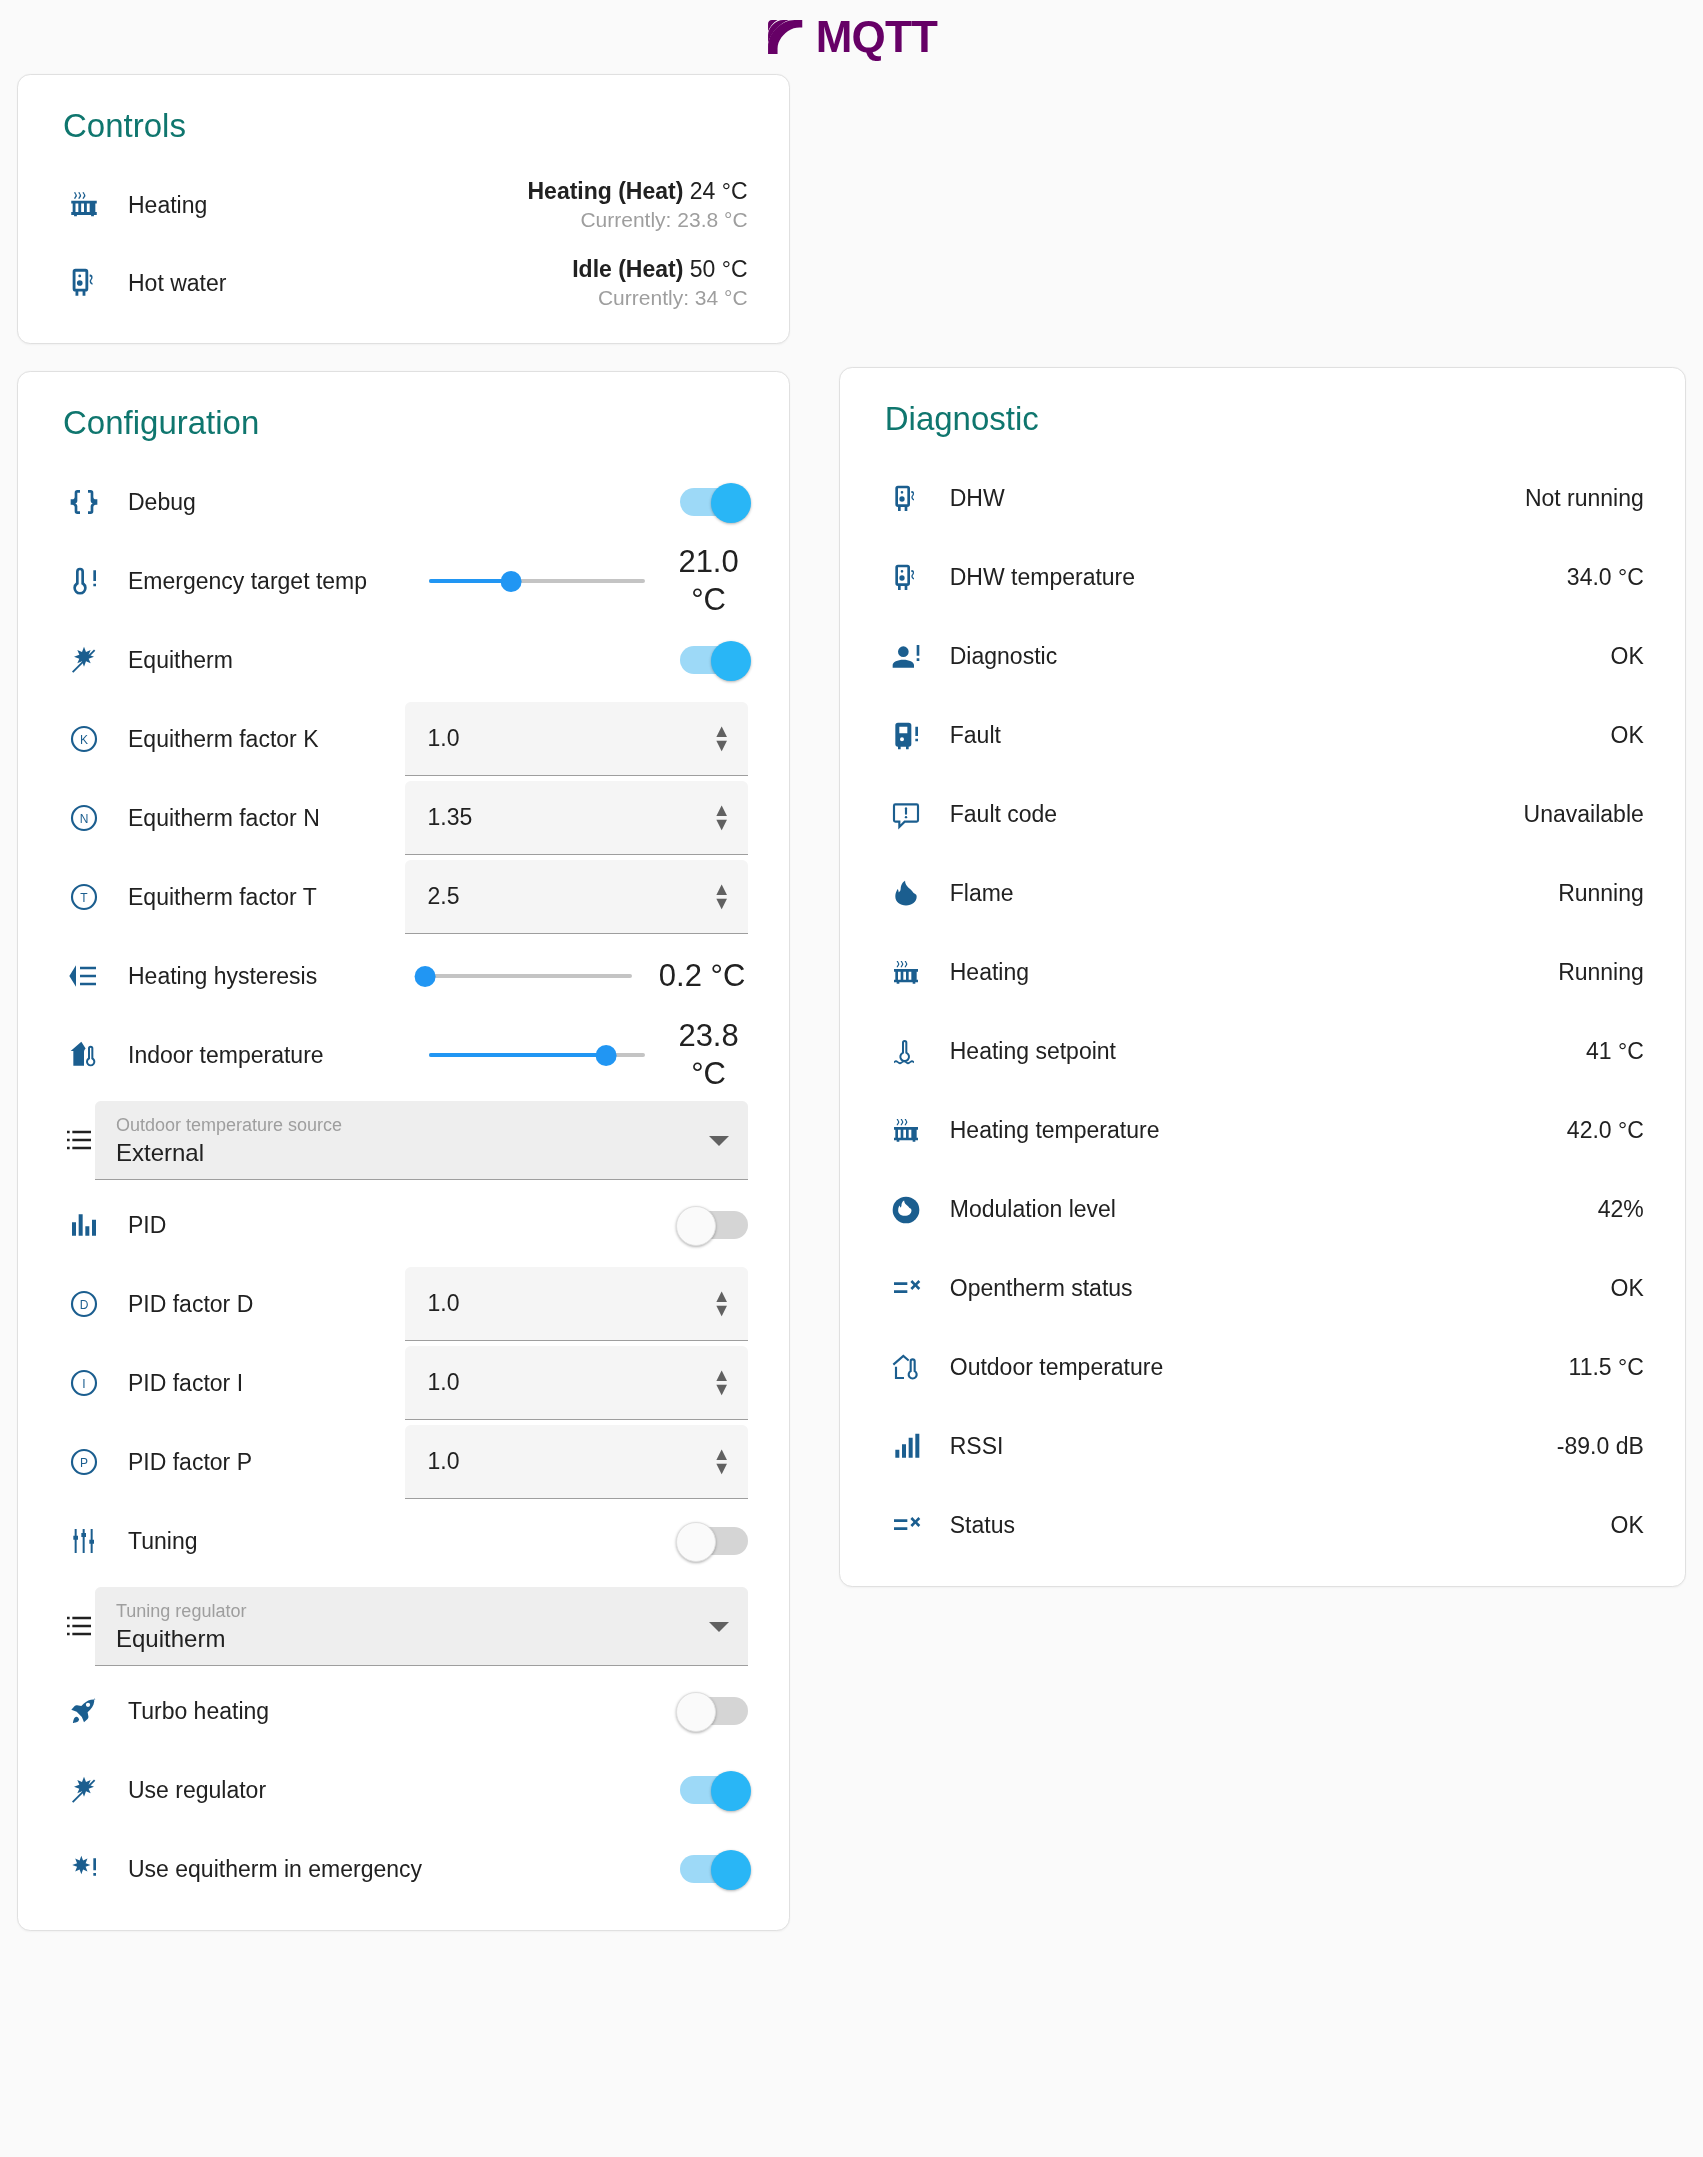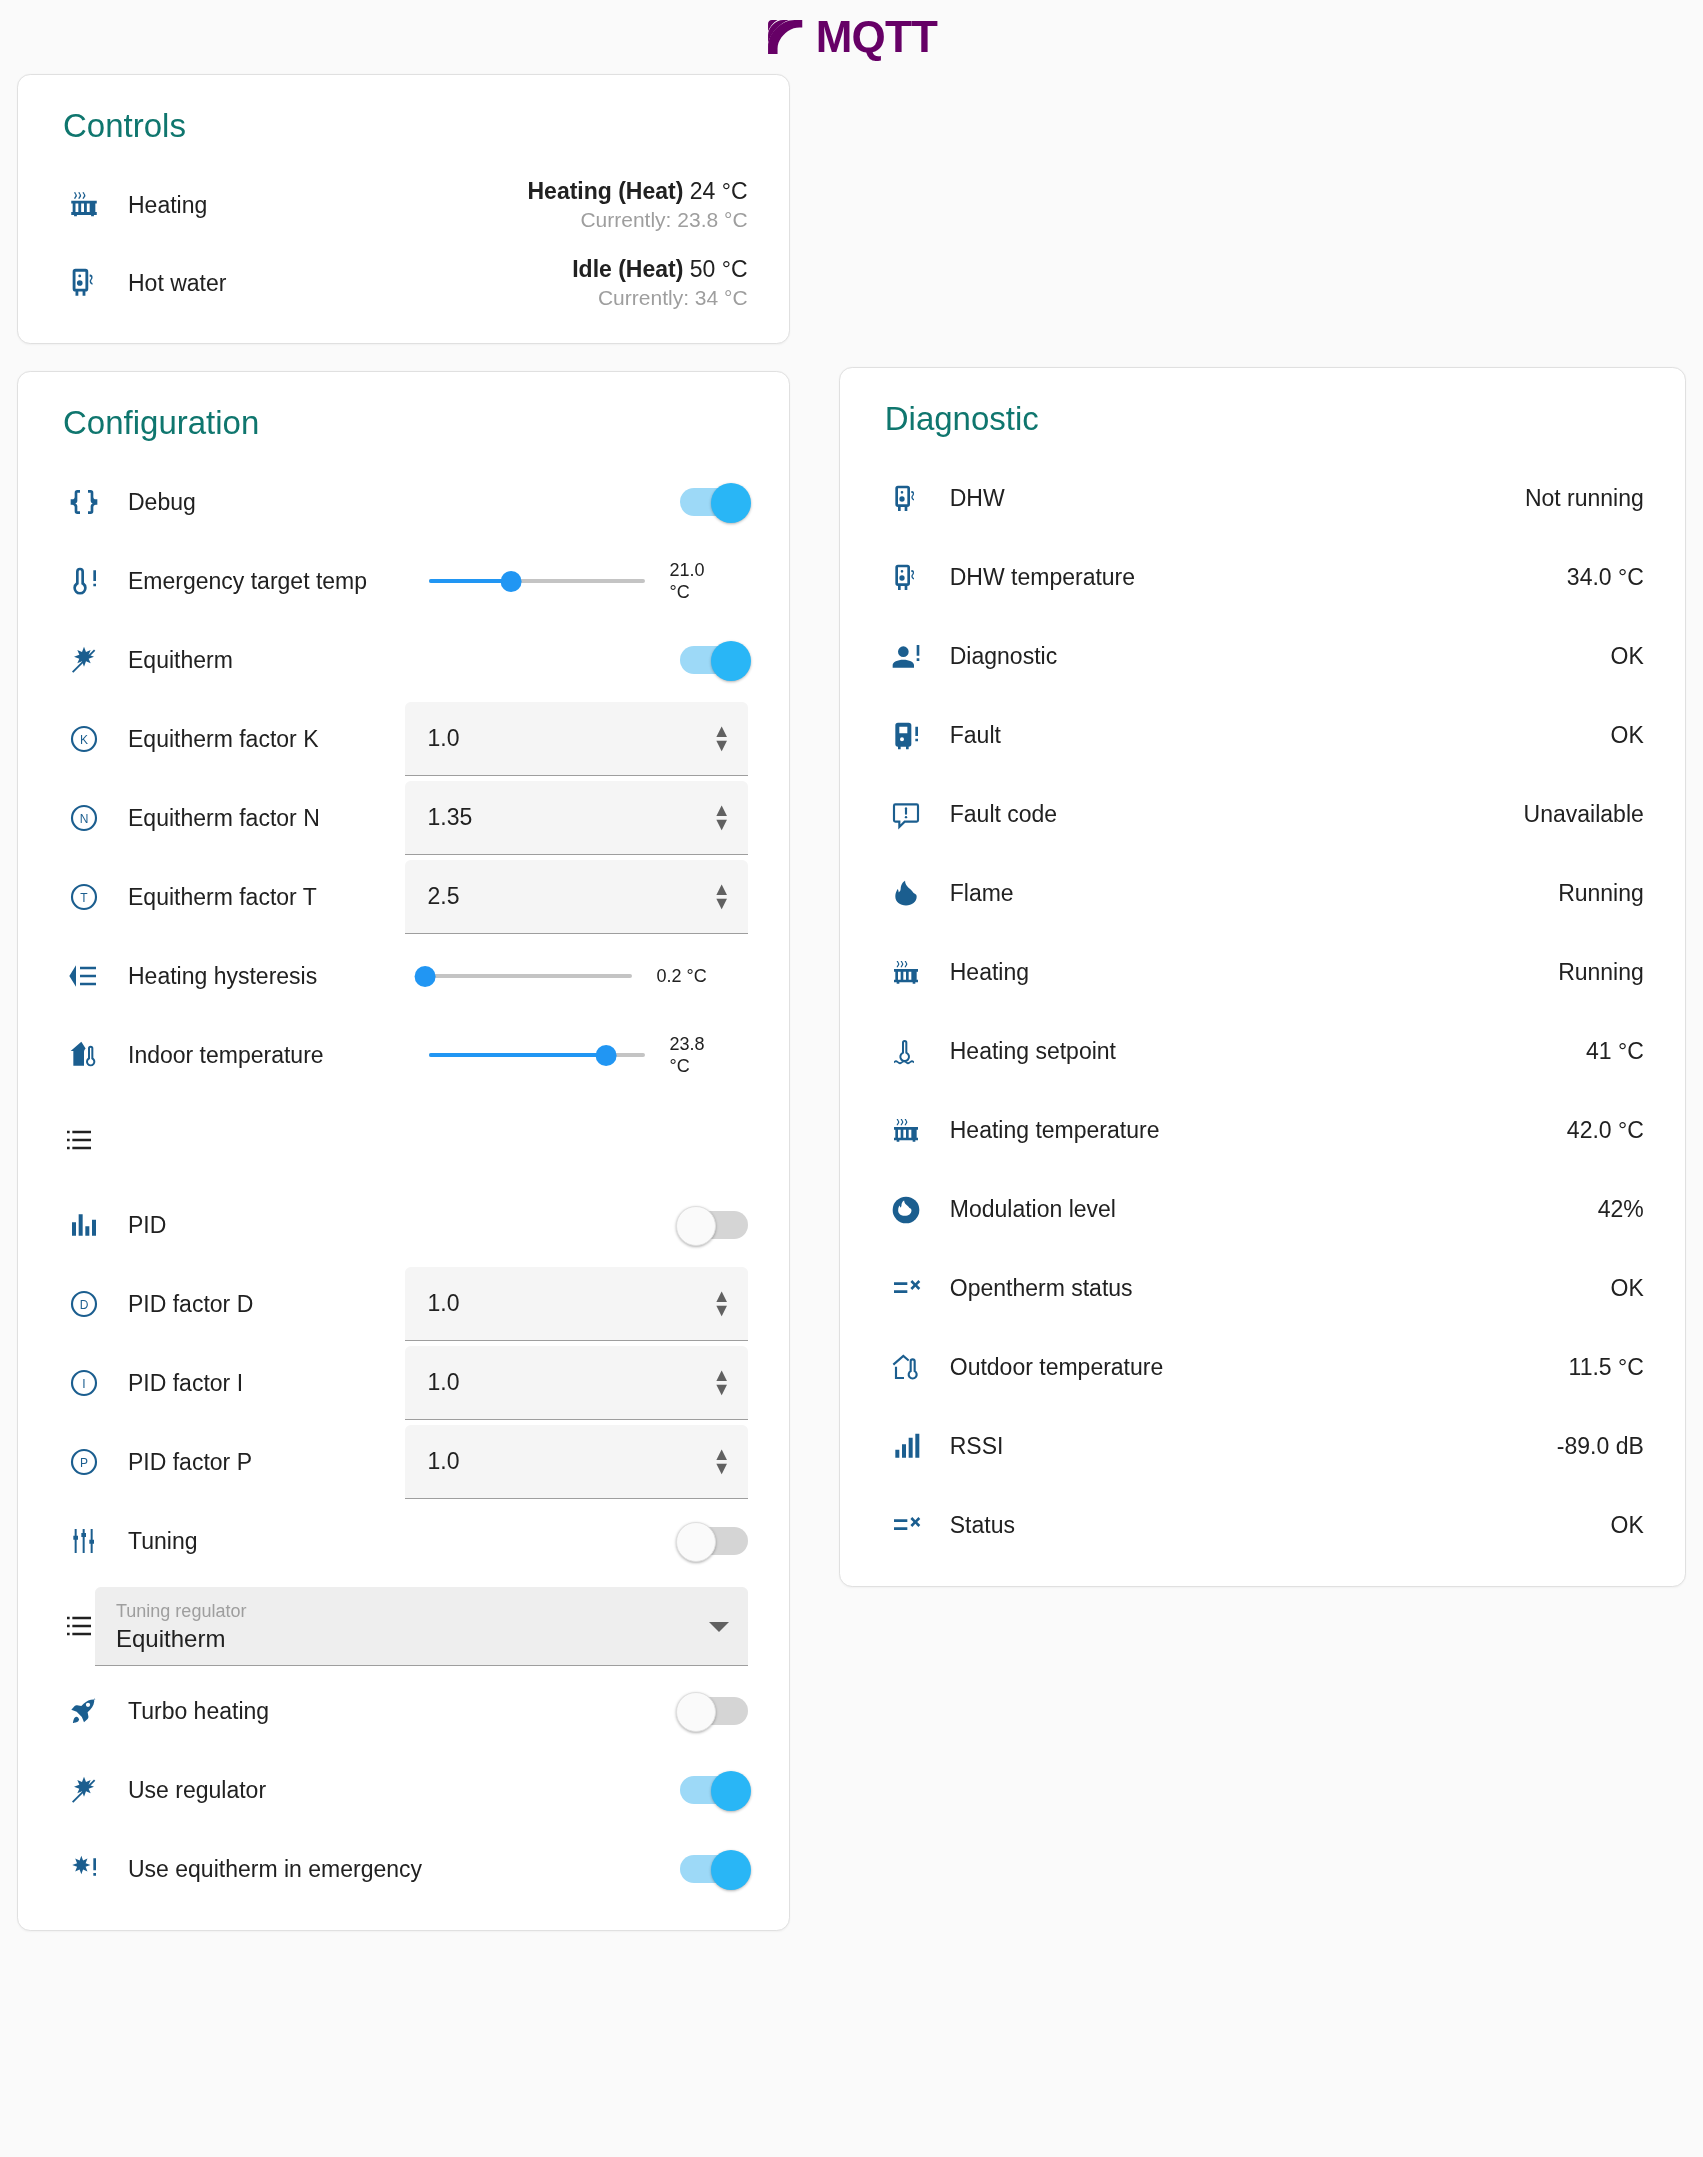--- a/index.html
+++ b/index.html
@@ -97,21 +97,21 @@
   .slider {
     position: relative; width: 216px; height: 3.8px;
     background: #c4c4c4; border-radius: 1.9px; margin-right: 24.6px;
   }
   .slider .fill { position: absolute; left: 0; top: 0; height: 3.8px; background: #2196f3; border-radius: 1.9px; }
   .slider .thumb {
     position: absolute; top: -8.5px; width: 21px; height: 21px; border-radius: 50%;
     background: #2196f3; transform: translateX(-10.4px);
   }
   .slider-val {
-    font-size: 18px; color: #212121; width: 78px; text-align: left;
+    font-size: 31px; color: #212121; width: 78px; text-align: center;
     line-height: 1.25;
   }
   .slider-val.one-line { width: 91px; }
 
   
   .numfield {
     flex: 1 1 auto; max-width: 343px; margin-left: auto;
     background: #f5f5f5;
     border-bottom: 0.9px solid #9e9e9e;
     border-radius: 5.7px 5.7px 0 0;
@@ -324,20 +324,27 @@
           </span>
         </span>
       </div>
 
       <div class="selectrow">
         <span class="icon">
           <svg width="32" height="32" viewBox="0 0 24 24" fill="currentColor">
             <path d="M3 5h2v2H3V5m4 0h14v2H7V5M3 11h2v2H3v-2m4 0h14v2H7v-2M3 17h2v2H3v-2m4 0h14v2H7v-2Z"></path>
           </svg>
         </span>
+        <span class="select">
+          <span class="txt">
+            <span class="cap">Outdoor temperature source</span>
+            <span class="sel">External</span>
+          </span>
+          <span class="caret"></span>
+        </span>
       </div>
 
       <div class="row">
         <span class="icon">
           <svg width="32" height="32" viewBox="0 0 24 24" fill="currentColor">
             <path d="M3 10h3v10H3V10m5-6h3v16H8V4m5 9h3v7h-3v-7m5-5h3v12h-3V8Z"></path>
           </svg>
         </span>
         <span class="label">PID</span>
         <span class="toggle off">

